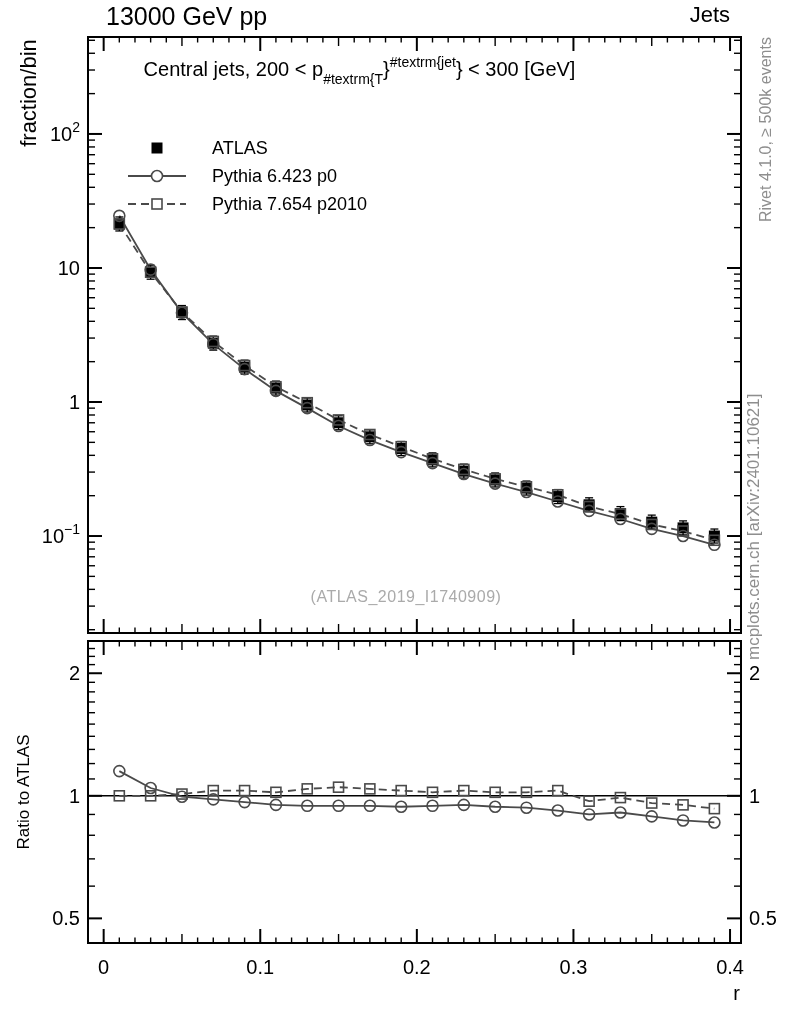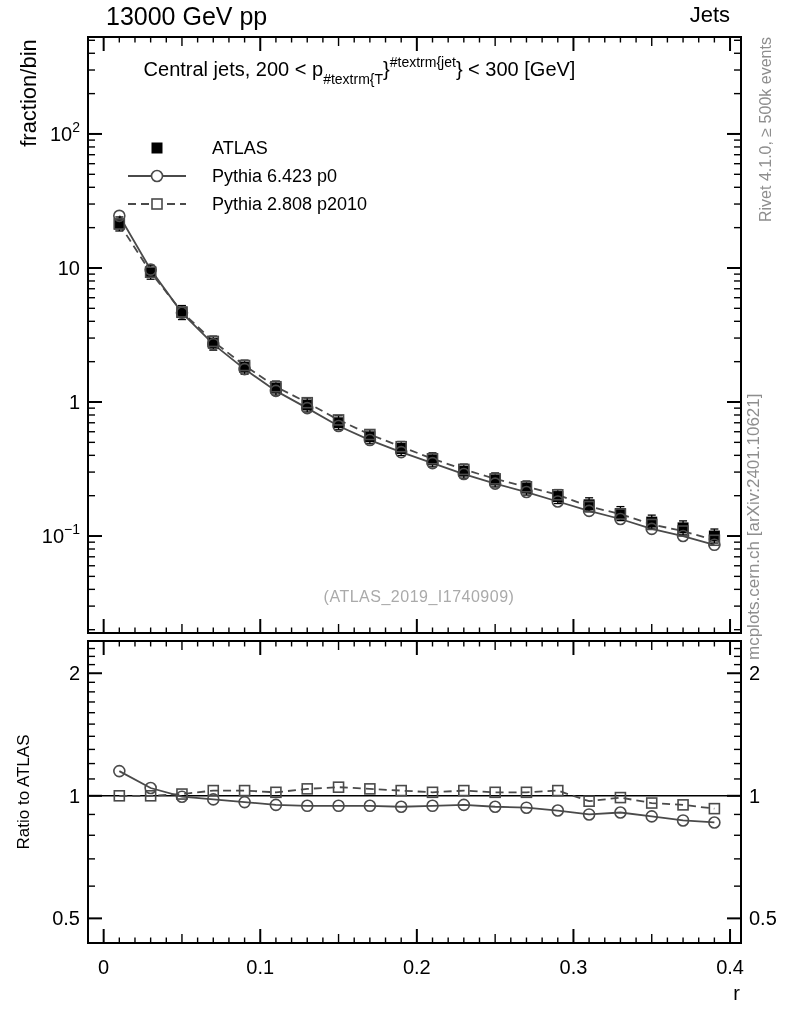--- a/index.html
+++ b/index.html
@@ -9,21 +9,21 @@
   #plot-svg{position:absolute;left:0;top:0;}
   .header-left{left:106px;top:2px;font-size:25px;white-space:nowrap;}
   .header-right{left:488px;top:2px;width:242px;text-align:right;font-size:22px;}
   .plot-title{left:89px;top:58px;width:541px;text-align:center;font-size:20px;white-space:nowrap;}
   .t-sub{font-size:14px;position:relative;top:8px;}
   .t-sup{font-size:14px;position:relative;top:-9px;}
   .legend{left:126px;top:106px;margin-top:28px;}
   .legend-row{display:flex;align-items:center;height:28px;}
   .legend-marker{width:62px;height:20px;margin-right:24px;flex:0 0 62px;}
   .legend-label{font-size:18px;white-space:nowrap;}
-  .watermark{left:93px;top:588px;width:652px;text-align:center;font-size:16px;color:#aaaaaa;letter-spacing:.5px;}
+  .watermark{left:80px;top:588px;width:652px;text-align:center;font-size:16px;color:#aaaaaa;letter-spacing:.5px;}
   .rot{transform:rotate(-90deg);transform-origin:0 0;white-space:nowrap;}
   .y-main-title{left:16px;top:203px;width:220px;text-align:center;font-size:22px;}
   .y-ratio-title{left:14px;top:872px;width:160px;text-align:center;font-size:17px;}
   .x-title{left:700px;top:982px;width:40px;text-align:right;font-size:20px;}
   .note{color:#8e8e8e;}
   .note-rivet{left:757px;top:222px;width:196px;font-size:16px;text-align:left;}
   .note-mcplots{left:744px;top:660px;width:336px;font-size:17px;text-align:left;}
 </style>
 </head>
 <body>
@@ -538,21 +538,21 @@
             <line x1="2" y1="10" x2="60" y2="10" stroke="#4a4a4a" stroke-width="1.8"></line>
             <circle cx="31" cy="10" r="5.5" fill="#fff" stroke="#4a4a4a" stroke-width="1.6"></circle>
           </svg></span>
       <span class="legend-label">Pythia 6.423 p0</span>
     </div>
     <div class="legend-row">
       <span class="legend-marker"><svg width="62" height="20">
             <line x1="2" y1="10" x2="60" y2="10" stroke="#4a4a4a" stroke-width="1.8" stroke-dasharray="8 5"></line>
             <rect x="26" y="5" width="10" height="10" fill="#fff" stroke="#4a4a4a" stroke-width="1.6"></rect>
           </svg></span>
-      <span class="legend-label">Pythia 2.808 p2010</span>
+      <span class="legend-label">Pythia 7.654 p2010</span>
     </div>
   </div>
 
   <div class="abs watermark">(ATLAS_2019_I1740909)</div>
 
   <div class="abs rot y-main-title">fraction/bin</div>
   <div class="abs rot y-ratio-title">Ratio to ATLAS</div>
   <div class="abs x-title">r</div>
 
   <div class="abs rot note note-rivet">Rivet 4.1.0, ≥ 500k events</div>

